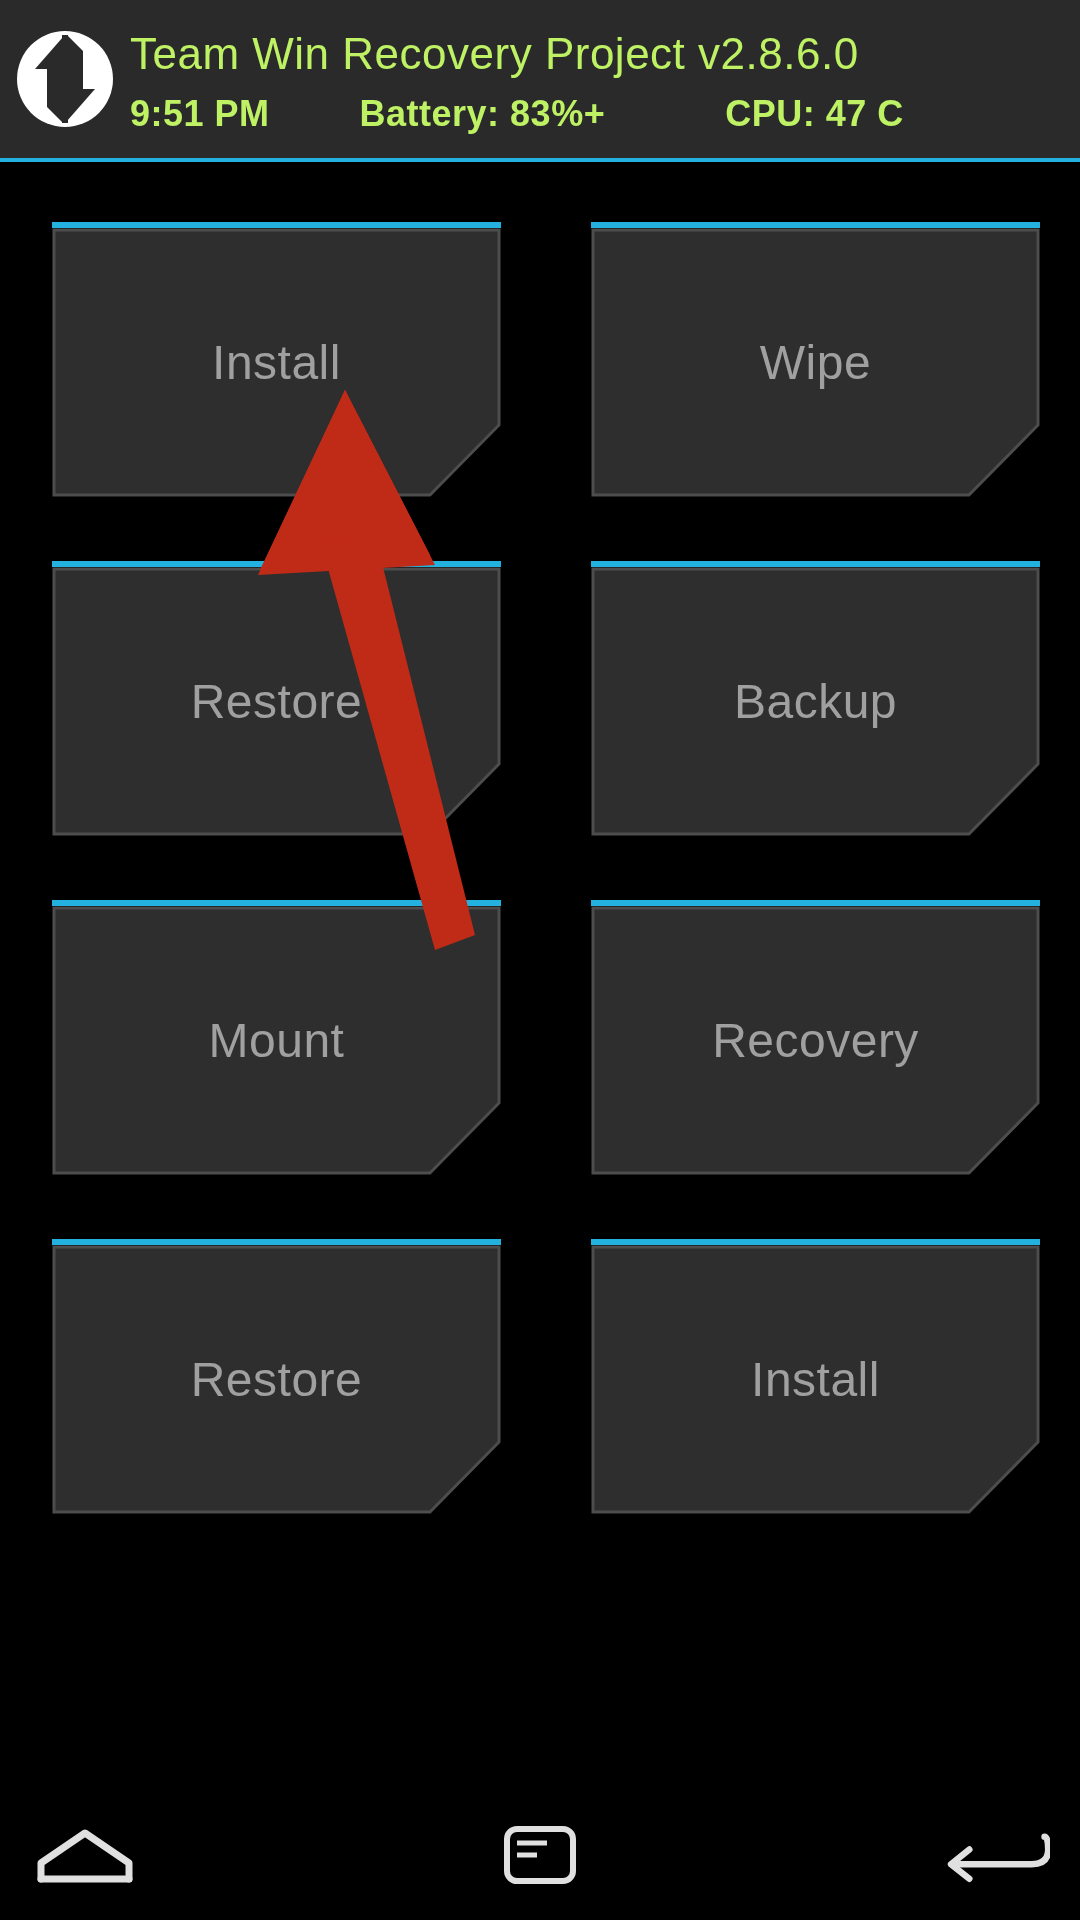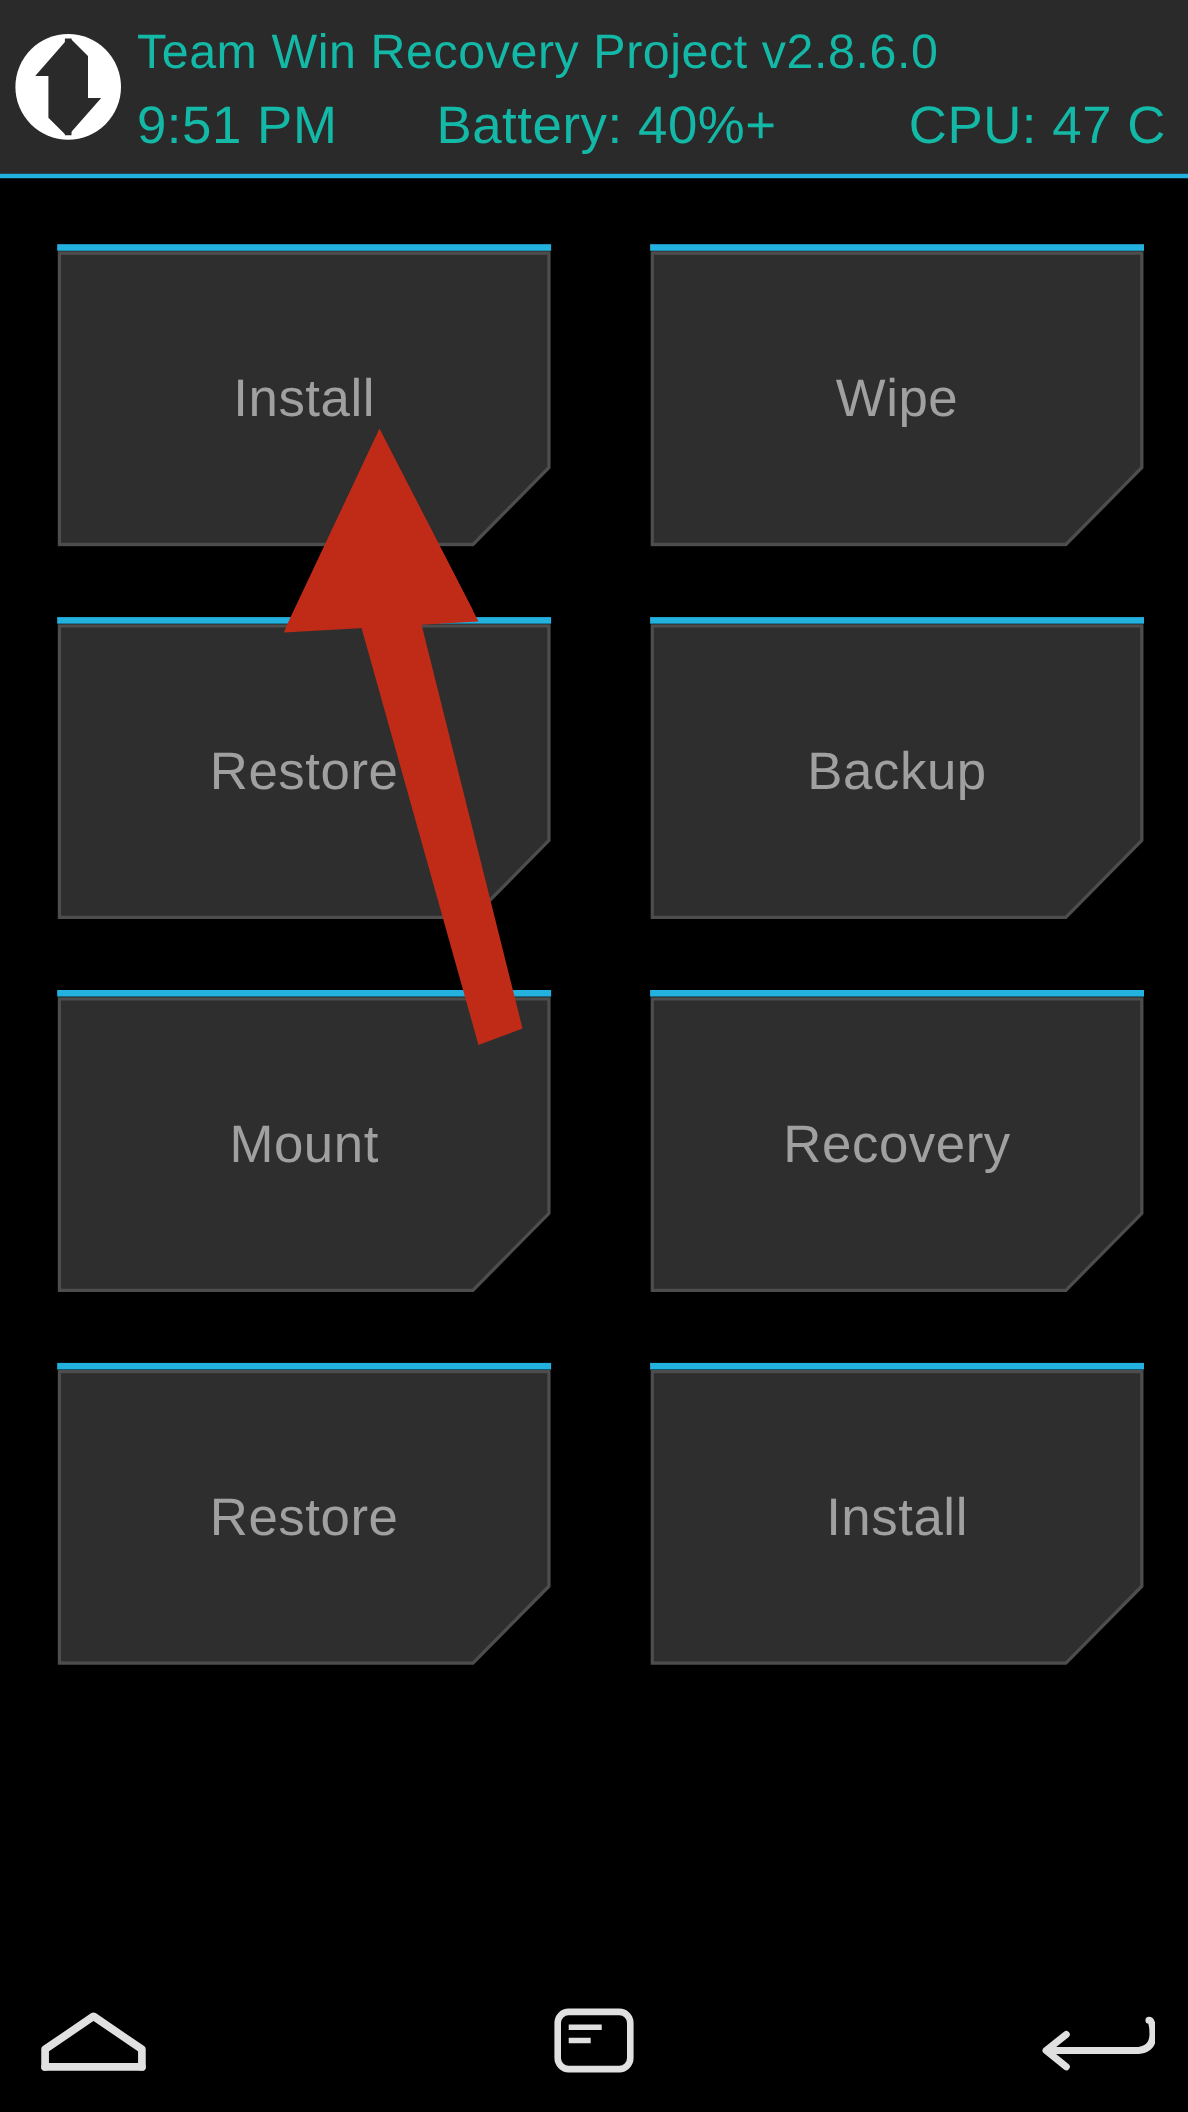--- a/index.html
+++ b/index.html
@@ -17,34 +17,34 @@
     width: 130px;
     display: flex;
     align-items: center;
     justify-content: center;
   }
   .header-text {
     flex: 1;
     display: flex;
     flex-direction: column;
     justify-content: center;
-    color: #14b8a6;
+    color: #bef264;
     padding-right: 20px;
   }
   .title-line {
     font-size: 44px;
     font-weight: 400;
     margin-top: 6px;
     margin-bottom: 14px;
     letter-spacing: 0.5px;
   }
   .status-line {
     display: flex;
-    font-size: 48px;
-    font-weight: 400;
+    font-size: 36px;
+    font-weight: 700;
     letter-spacing: 0.5px;
   }
   .status-line span { white-space: pre; }
   .status-time { flex: 0 0 auto; margin-right: 90px; }
   .status-batt { flex: 0 0 auto; margin-right: 120px; }
   .status-cpu  { flex: 0 0 auto; }
   
   
   .main {
     padding: 60px 40px 0 52px;
@@ -115,21 +115,21 @@
 
       <path d="M50 6 L50 94" stroke="#2a2a2a" stroke-width="6"></path>
       <path d="M48 8 L20 40 L32 40 L32 78 L48 94 Z" fill="#2a2a2a"></path>
       <path d="M52 92 L80 60 L68 60 L68 22 L52 6 Z" fill="#2a2a2a"></path>
     </svg>
   </div>
   <div class="header-text">
     <div class="title-line">Team Win Recovery Project  v2.8.6.0</div>
     <div class="status-line">
       <span class="status-time">9:51 PM</span>
-      <span class="status-batt">Battery: 40%+</span>
+      <span class="status-batt">Battery: 83%+</span>
       <span class="status-cpu">CPU: 47 C</span>
     </div>
   </div>
 </div>
 
 <div class="main">
   <div class="grid">
 
     <div class="tile">
       <svg class="tile-bg" viewBox="0 0 455 269" preserveAspectRatio="none">

